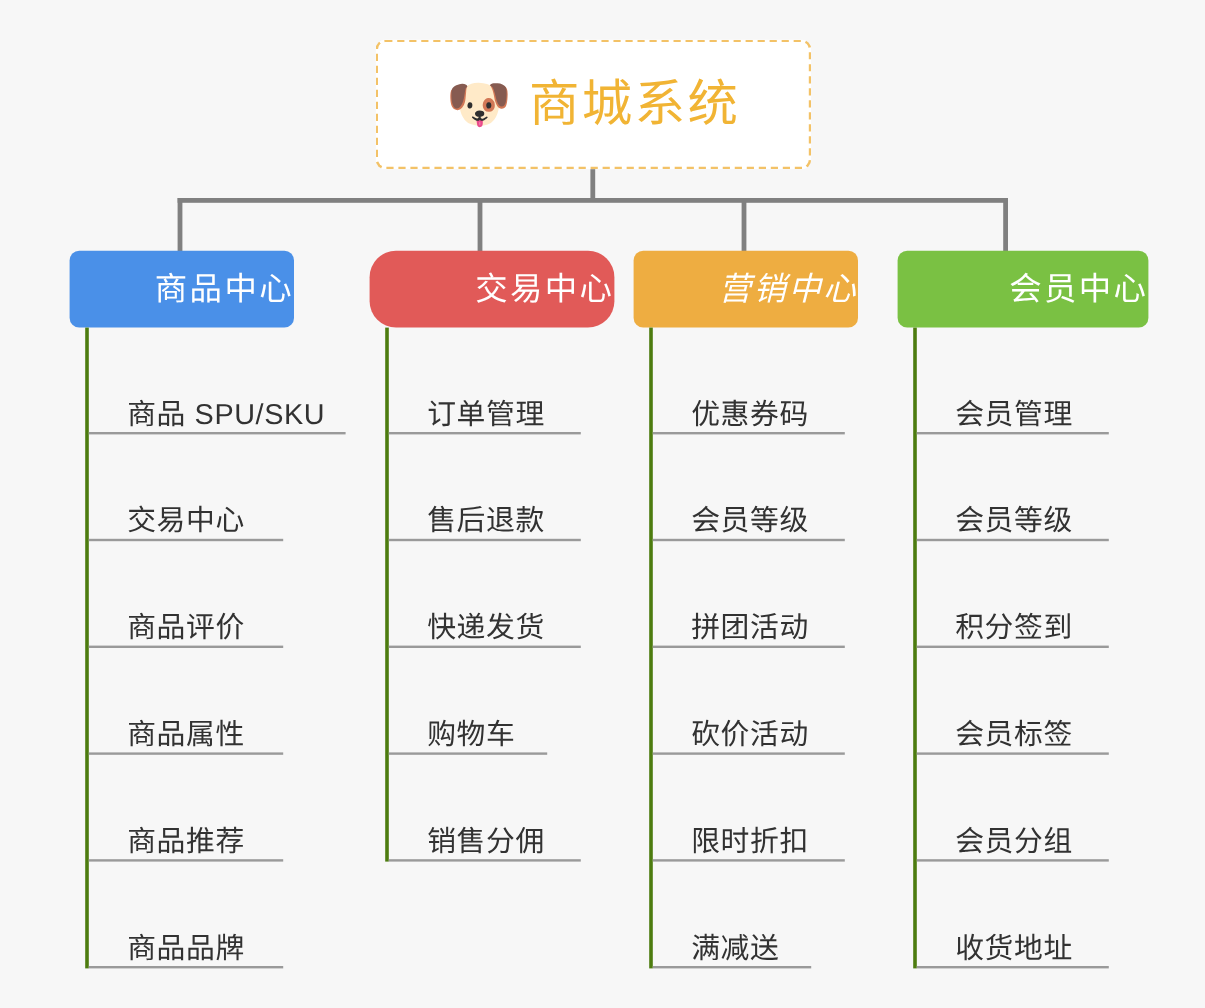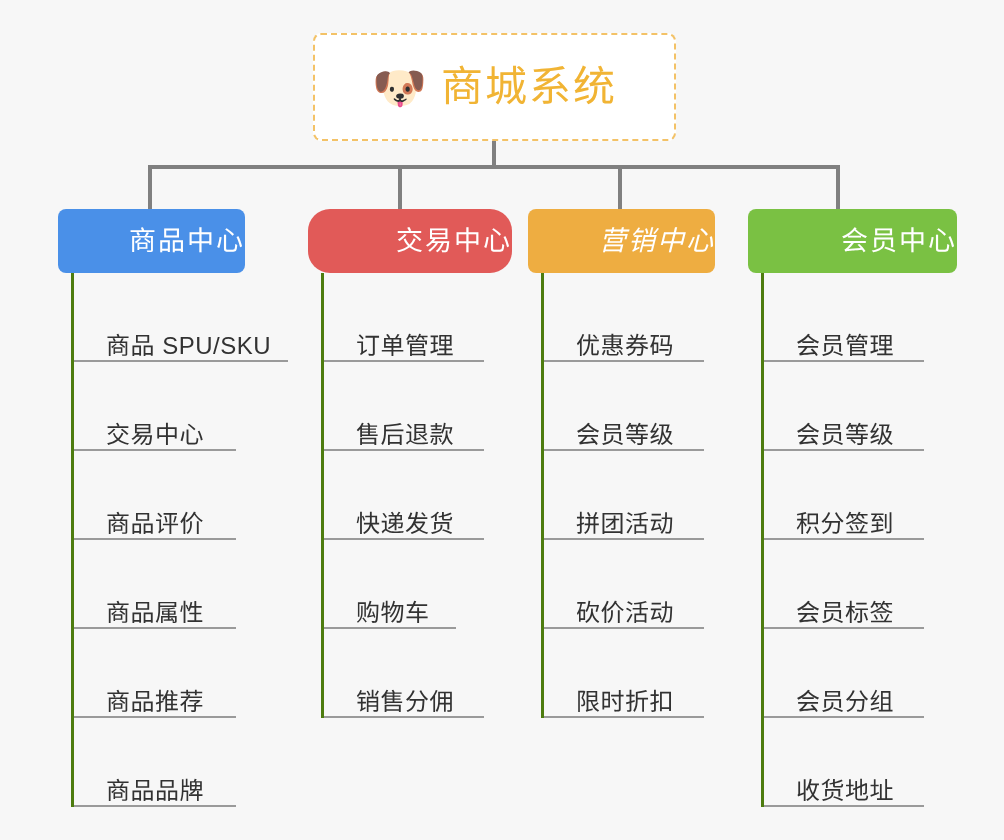--- a/index.html
+++ b/index.html
@@ -238,20 +238,24 @@
           <span class="leaf-rule" style="width: 160px;"></span>
         </li>
         <li class="leaf">
           <span class="leaf-label">砍价活动</span>
           <span class="leaf-rule" style="width: 160px;"></span>
         </li>
         <li class="leaf">
           <span class="leaf-label">限时折扣</span>
           <span class="leaf-rule" style="width: 160px;"></span>
         </li>
+        <li class="leaf">
+          <span class="leaf-label">满减送</span>
+          <span class="leaf-rule" style="width: 132px;"></span>
+        </li>
       </ul>
     </div>
   <div class="column col-3">
       <div class="cat-box" style="background: rgb(122, 193, 67);">
         <span>会员中心</span>
       </div>
       <ul class="leaf-list">
         <li class="leaf">
           <span class="leaf-label">会员管理</span>
           <span class="leaf-rule" style="width: 160px;"></span>

